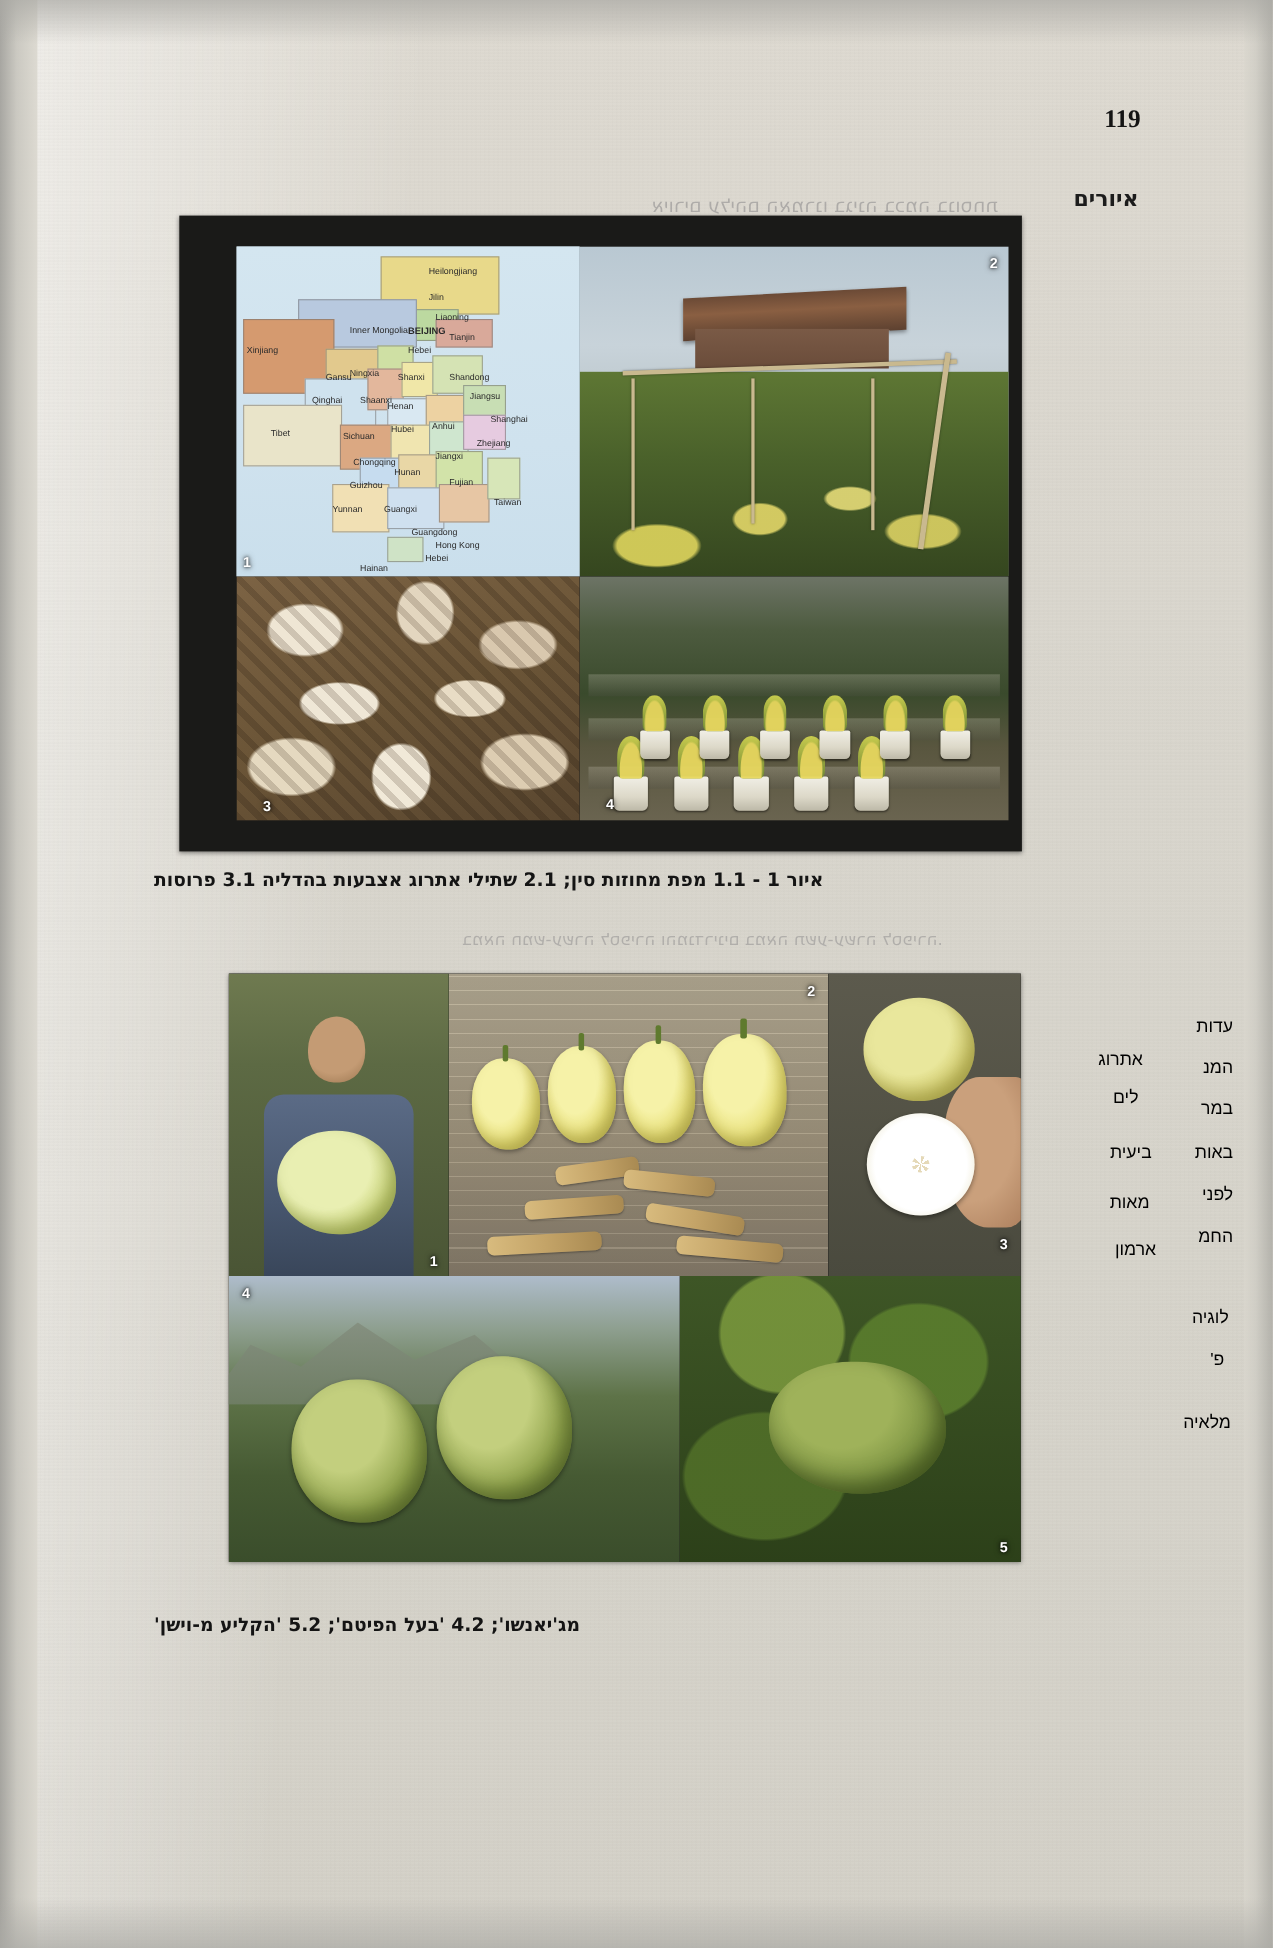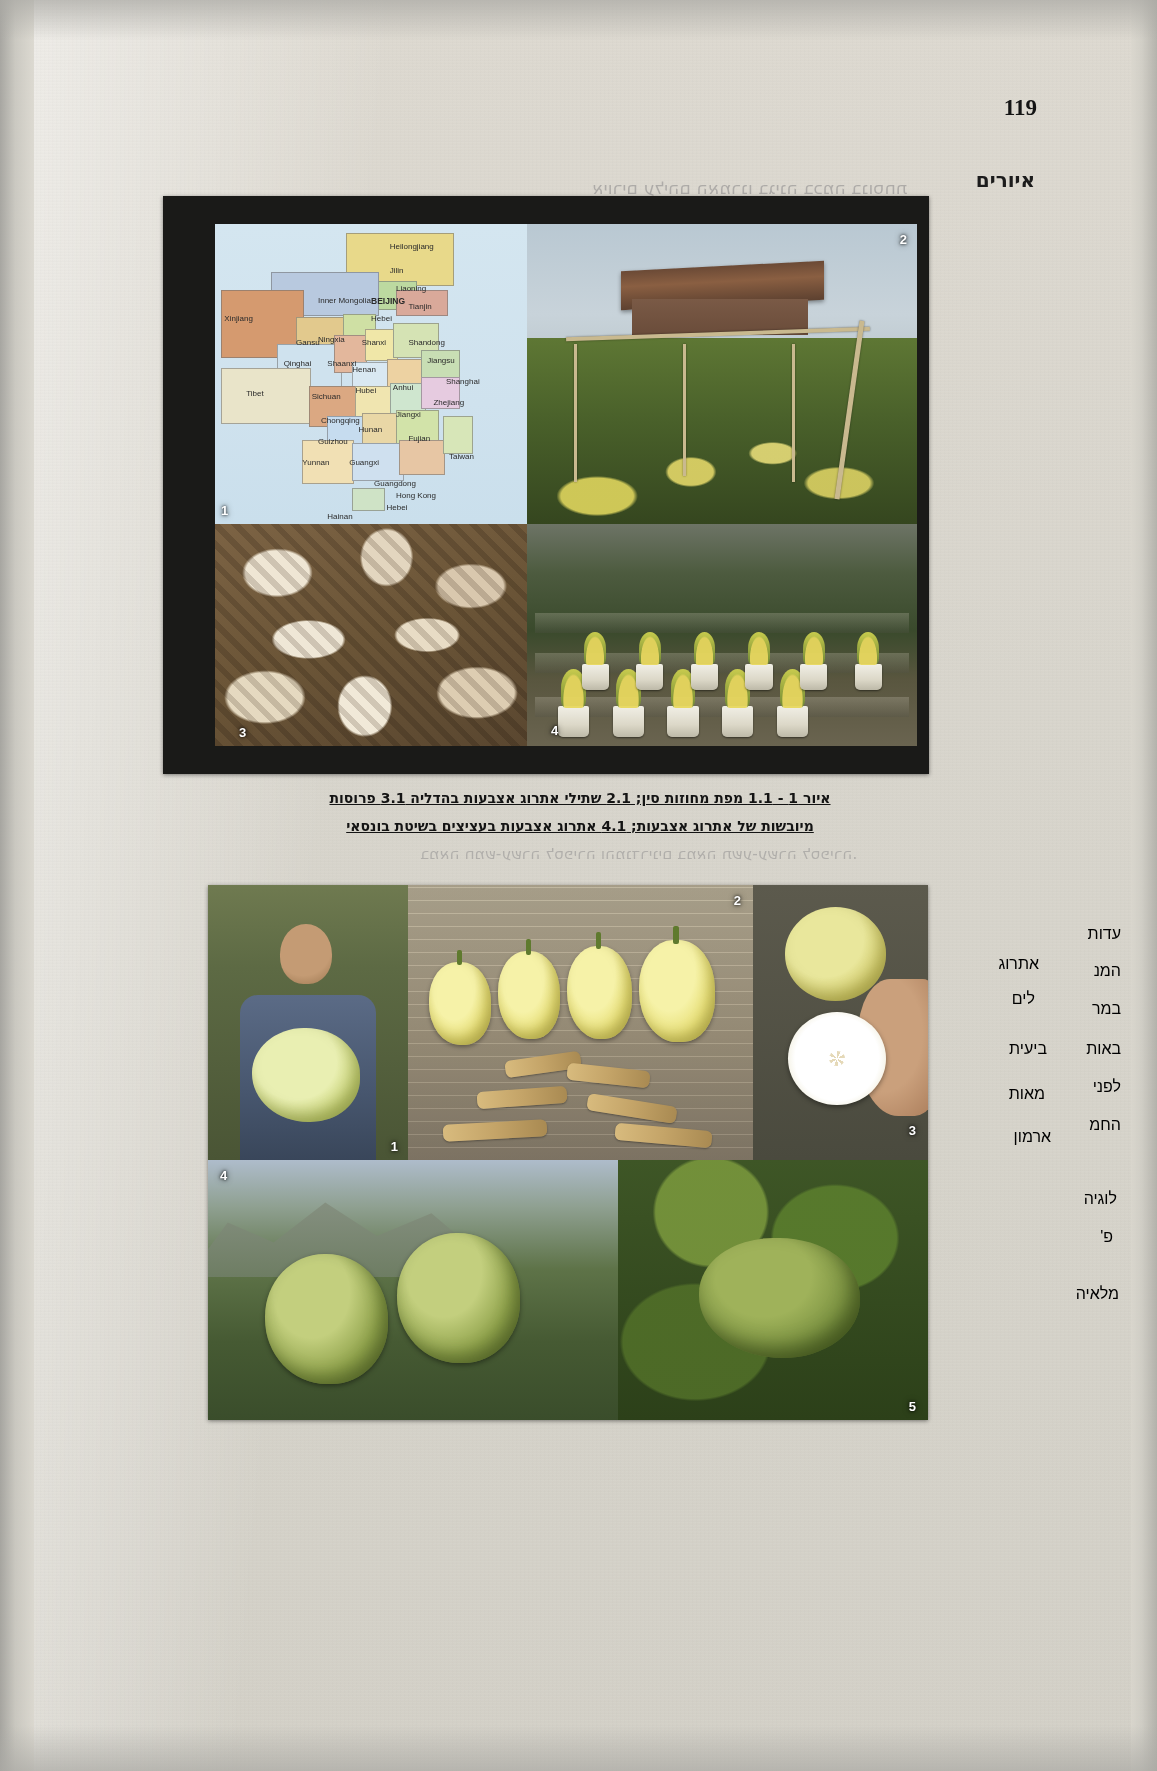--- a/index.html
+++ b/index.html
@@ -352,27 +352,26 @@
     left: 26%; top: 30%; width: 52%; height: 46%;
     background: radial-gradient(ellipse at 40% 32%, #9fb25a 0 35%, #7a9140 65%, #556b26 100%);
     border-radius: 46% 50% 48% 52%;
     box-shadow: inset -8px -10px 18px rgba(30,45,10,0.5);
   }
 
   
   .caption {
     position: absolute;
     direction: rtl;
-    text-align: center;
+    text-align: left;
     font-family: "DejaVu Sans", sans-serif;
-    font-size: 14px;
+    font-size: 17px;
     font-weight: bold;
     line-height: 1.45;
     color: #141414;
-    text-decoration: underline;
   }
 
   
   .ghost-col {
     position: absolute;
     right: 34px;
     direction: rtl;
     text-align: right;
   }
 </style>
@@ -510,21 +509,20 @@
       <div class="pot" style="left:28%; top:63%; width:7%;  height:12%;"></div>
       <div class="pot" style="left:42%; top:63%; width:7%;  height:12%;"></div>
       <div class="pot" style="left:56%; top:63%; width:7%;  height:12%;"></div>
       <div class="pot" style="left:70%; top:63%; width:7%;  height:12%;"></div>
       <div class="pot" style="left:84%; top:63%; width:7%;  height:12%;"></div>
       <div class="tile-num" style="left:24px; bottom:8px;">4</div>
     </div>
   </div>
 
   <div class="caption" style="left:140px; top:788px; width:880px;">איור 1 - 1.1 מפת מחוזות סין; 2.1 שתילי אתרוג אצבעות בהדליה 3.1 פרוסות</div>
-  <div class="caption" style="left:140px; top:816px; width:880px;">מיובשות של אתרוג אצבעות; 4.1 אתרוג אצבעות בעציצים בשיטת בונסאי</div>
 
   <div class="plate" style="left:208px; top:885px; width:720px; height:535px;">
 
     <div class="tile" style="left:0; top:0; width:200px; height:275px;">
       <div class="man"></div>
       <div class="man-head"></div>
       <div class="man-shirt"></div>
       <div class="man-fruit"></div>
       <div class="tile-num" style="right:10px; bottom:6px;">1</div>
     </div>
@@ -568,18 +566,19 @@
       <div class="tile-num" style="left:12px; top:8px;">4</div>
     </div>
 
     <div class="tile" style="left:410px; top:275px; width:310px; height:260px;">
       <div class="leafy"></div>
       <div class="big-green-fruit"></div>
       <div class="tile-num" style="right:12px; bottom:6px;">5</div>
     </div>
   </div>
 
+  <div class="caption" style="left:140px; top:1466px; width:880px;">מג'יאנשו'; 4.2 'בעל הפיטם'; 5.2 'הקליע מ-וישן'</div>
 
   <div class="edge-left"></div>
   <div class="edge-right"></div>
   <div class="edge-top"></div>
   <div class="edge-bottom"></div>
 </div>
 
 </body></html>

